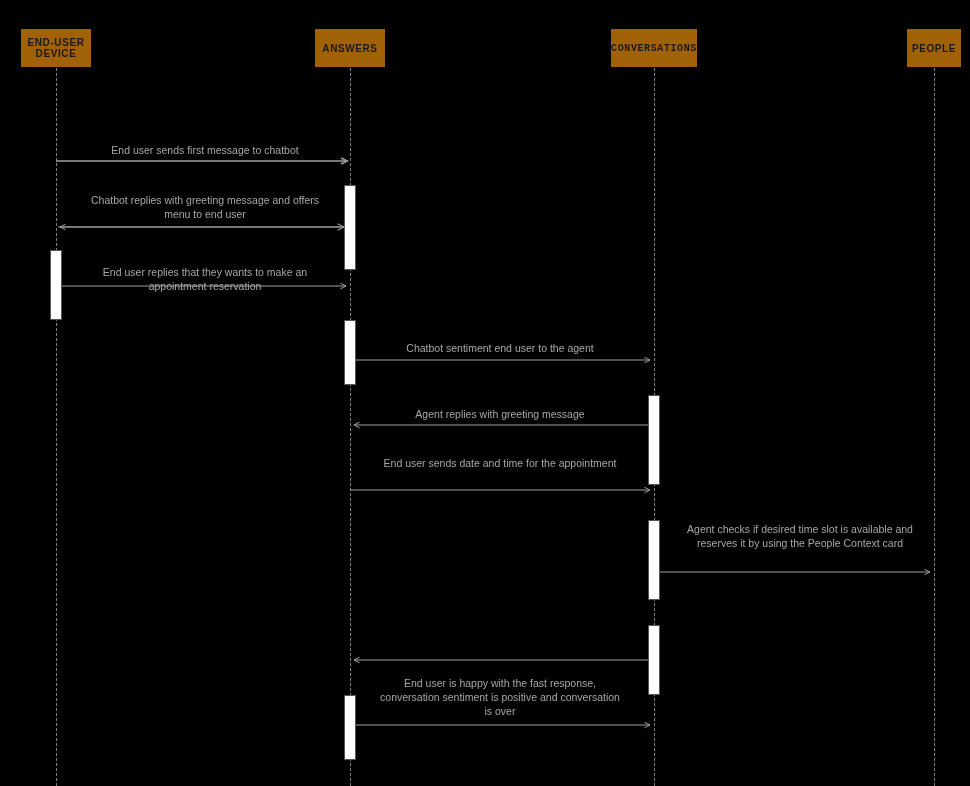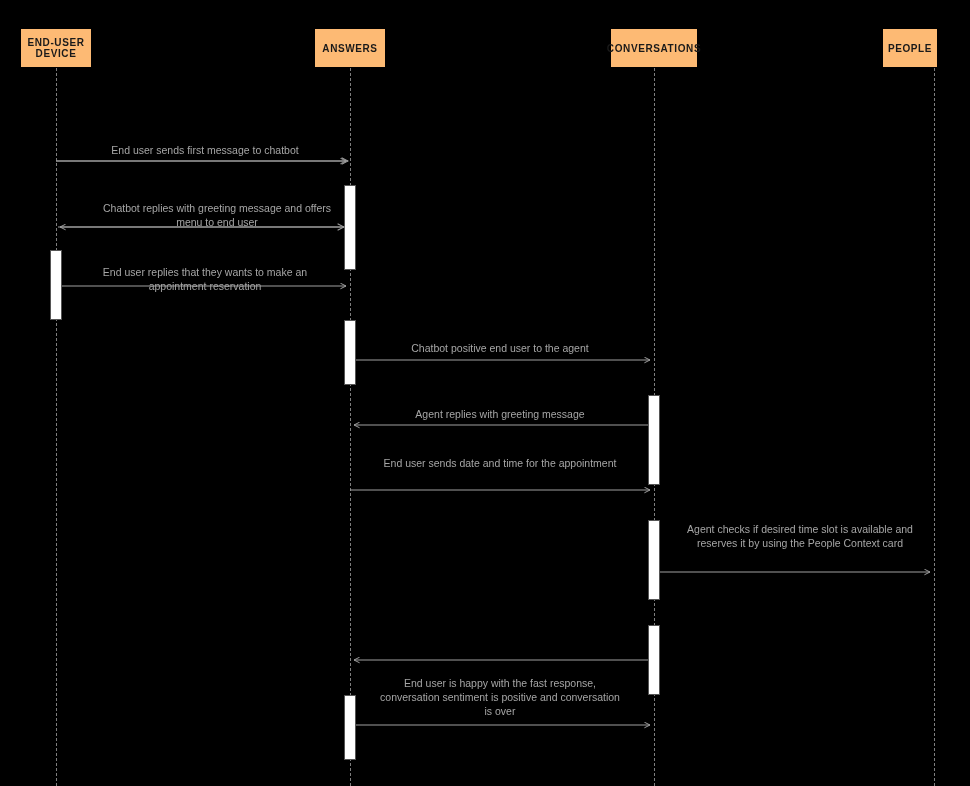--- a/index.html
+++ b/index.html
@@ -11,21 +11,21 @@
   }
   .canvas {
     position: relative;
     width: 970px;
     height: 786px;
     background: #000;
     overflow: hidden;
   }
   .participant-box {
     position: absolute;
-    background: #fdba74;
+    background: #a16207;
     border: 1px solid #000;
     color: #1a1a1a;
     font-size: 10px;
     font-weight: 600;
     letter-spacing: 0.6px;
     text-align: center;
     display: flex;
     align-items: center;
     justify-content: center;
     box-sizing: border-box;
@@ -66,51 +66,51 @@
 <body>
 
 <div class="canvas">
 
   <div class="participant-box" style="left:20px; top:28px; width:72px; height:40px;">
     <span>END-USER DEVICE</span>
   </div>
   <div class="participant-box" style="left:314px; top:28px; width:72px; height:40px;">
     <span>ANSWERS</span>
   </div>
-  <div class="participant-box" style="left:610px; top:28px; width:88px; height:40px;">
+  <div class="participant-box" style="left:610px; top:28px; width:88px; height:40px;font-family:Liberation Mono, monospace;">
     <span>CONVERSATIONS</span>
   </div>
-  <div class="participant-box" style="left:882px; top:28px; width:56px; height:40px;">
+  <div class="participant-box" style="left:906px; top:28px; width:56px; height:40px;">
     <span>PEOPLE</span>
   </div>
 
   <div class="lifeline" style="left:56px;"></div>
   <div class="lifeline" style="left:350px;"></div>
   <div class="lifeline" style="left:654px;"></div>
   <div class="lifeline" style="left:934px;"></div>
 
   <div class="activation" style="left:344px; top:185px; height:85px;"></div>
   <div class="activation" style="left:50px; top:250px; height:70px;"></div>
   <div class="activation" style="left:344px; top:320px; height:65px;"></div>
   <div class="activation" style="left:648px; top:395px; height:90px;"></div>
   <div class="activation" style="left:648px; top:520px; height:80px;"></div>
   <div class="activation" style="left:648px; top:625px; height:70px;"></div>
   <div class="activation" style="left:344px; top:695px; height:65px;"></div>
 
   <div class="msg-text" style="left:85px; top:143px; ">
     <span>End user sends first message to chatbot</span>
   </div>
-  <div class="msg-text" style="left:97px; top:193px;margin-top:8px;">
+  <div class="msg-text" style="left:85px; top:193px;">
     <span>Chatbot replies with greeting message and offers menu to end user</span>
   </div>
   <div class="msg-text" style="left:85px; top:265px;">
     <span>End user replies that they wants to make an appointment reservation</span>
   </div>
   <div class="msg-text" style="left:380px; top:341px;">
-    <span>Chatbot positive end user to the agent</span>
+    <span>Chatbot sentiment end user to the agent</span>
   </div>
   <div class="msg-text" style="left:380px; top:407px;">
     <span>Agent replies with greeting message</span>
   </div>
   <div class="msg-text" style="left:380px; top:456px;">
     <span>End user sends date and time for the appointment</span>
   </div>
   <div class="msg-text" style="left:680px; top:522px;">
     <span>Agent checks if desired time slot is available and reserves it by using the People Context card</span>
   </div>

